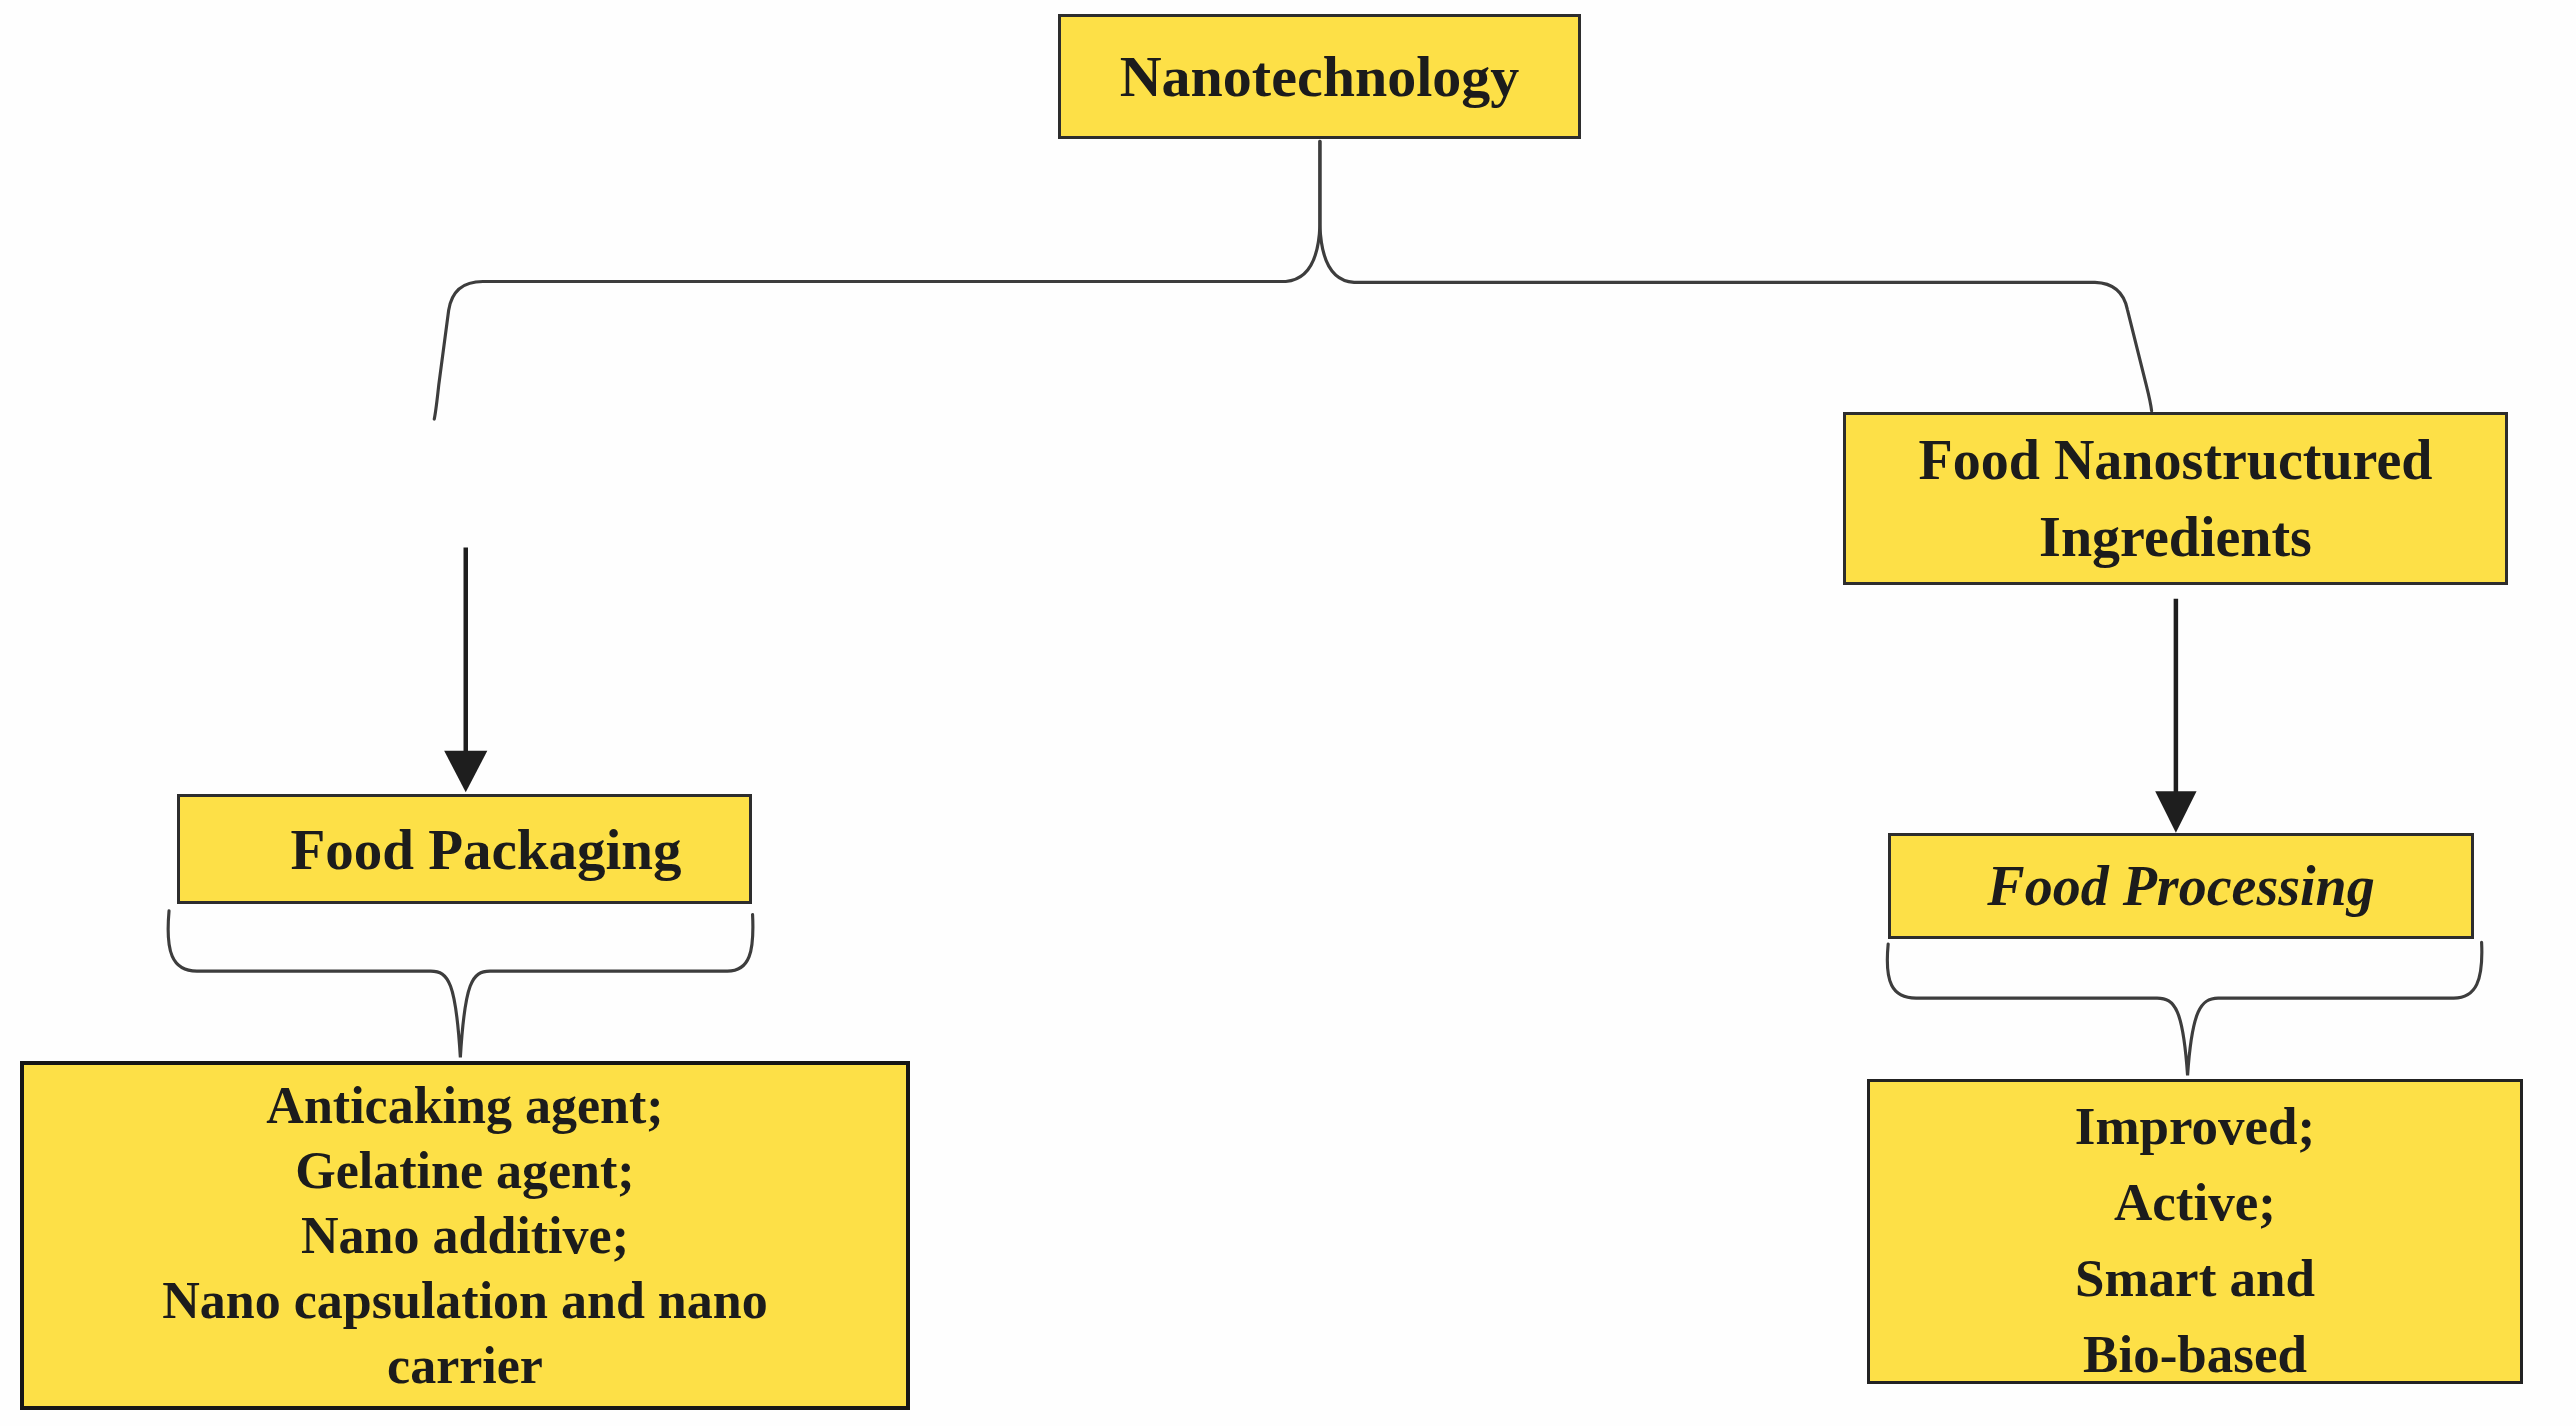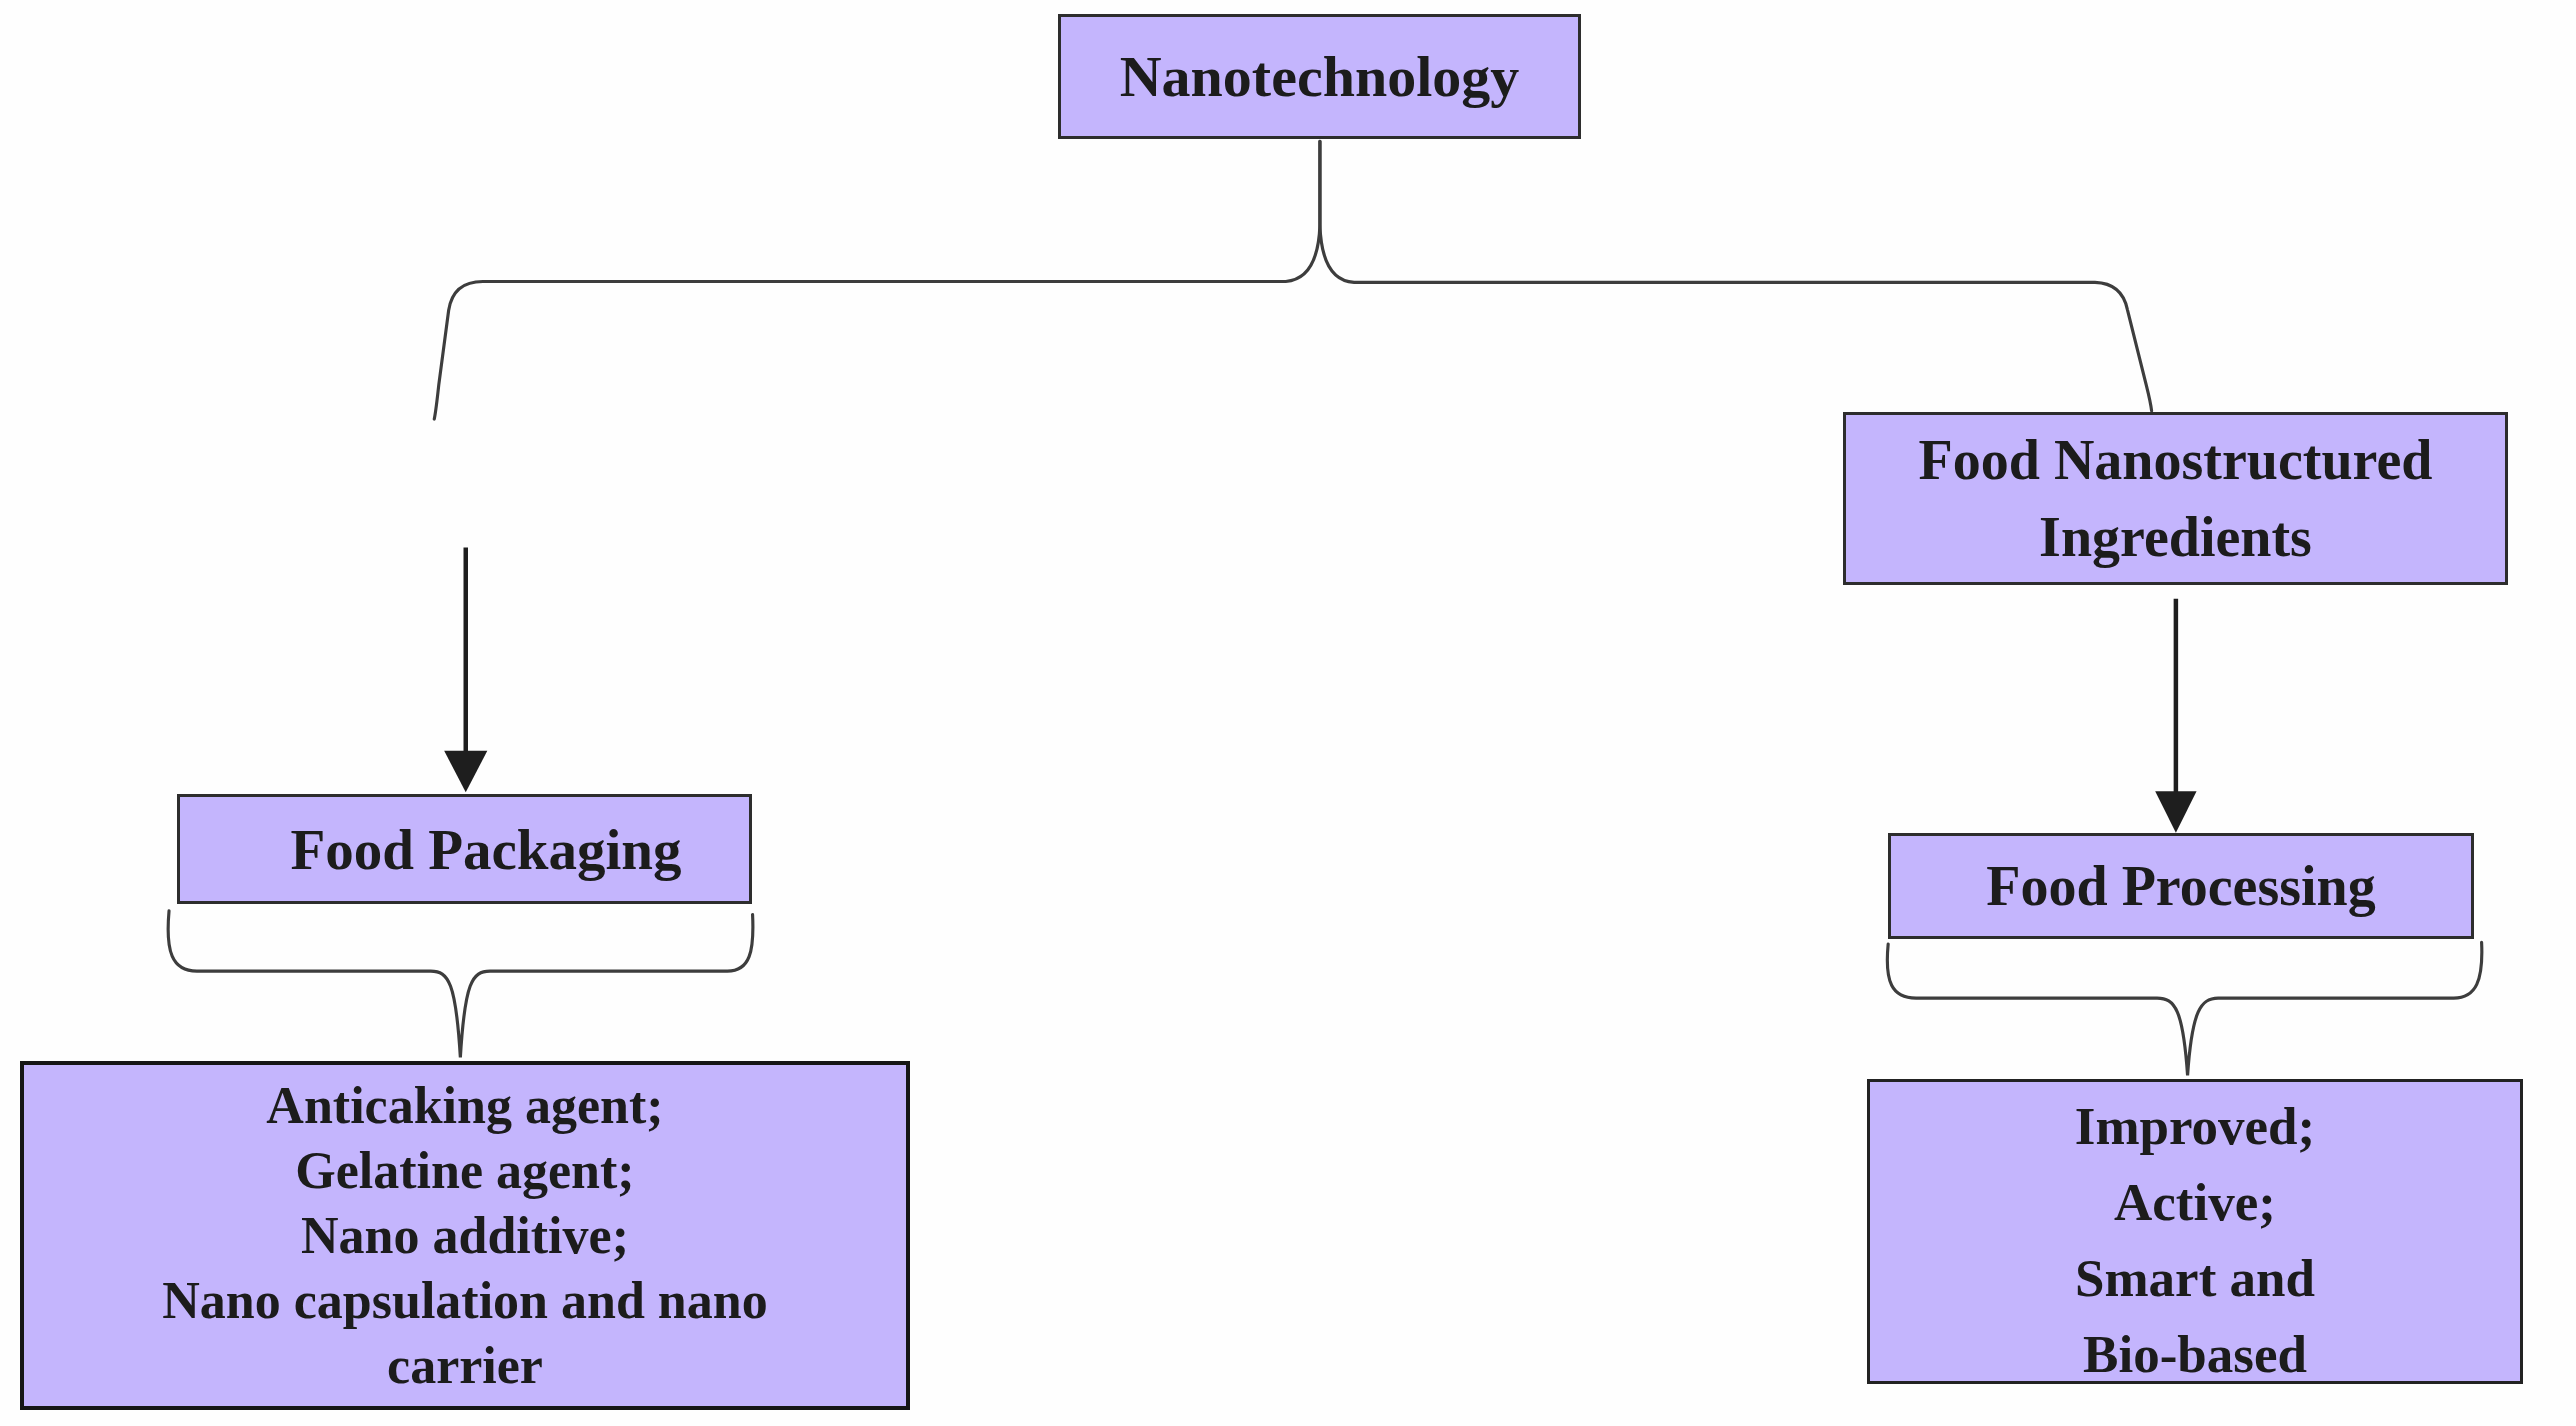--- a/index.html
+++ b/index.html
@@ -19,21 +19,21 @@
   #connector-layer {
     position: absolute;
     left: 0;
     top: 0;
     width: 2576px;
     height: 1427px;
   }
   .node {
     position: absolute;
     box-sizing: border-box;
-    background: #c4b5fd;
+    background: #fde047;
     border: 3.6px solid #2d2d2d;
     display: flex;
     align-items: center;
     justify-content: center;
     text-align: center;
   }
   .node .label {
     white-space: pre-line;
     font-weight: 700;
     color: #1c1c1c;
@@ -47,21 +47,21 @@
   #node-food-nanosensing .label { font-size: 57px; line-height: 63px; }
 
   #node-food-nanostructured  { left: 1843px; top: 412px;  width: 665px; height: 173px; }
   #node-food-nanostructured .label { font-size: 56px; line-height: 77px; }
 
   
   #node-food-packaging       { left: 177px;  top: 794px;  width: 575px; height: 110px; padding-left: 43px; }
   #node-food-packaging .label { font-size: 57px; line-height: 63px; }
 
   #node-food-processing      { left: 1888px; top: 833px;  width: 586px; height: 106px; }
-  #node-food-processing .label { font-size: 56px; line-height: 63px; }
+  #node-food-processing .label { font-size: 56px; line-height: 63px; font-style: italic; }
 
   
   #node-packaging-apps       { left: 20px;   top: 1061px; width: 890px; height: 349px; border-width: 4.5px; border-color: #161616; }
   #node-packaging-apps .label { font-size: 52px; line-height: 65px; }
 
   #node-processing-apps      { left: 1867px; top: 1079px; width: 656px; height: 305px; border-width: 3.6px; border-color: #222222; }
   #node-processing-apps .label { font-size: 53px; line-height: 76px; margin-top: 17px; }
 
   .stroke-shape {
     fill: none;

